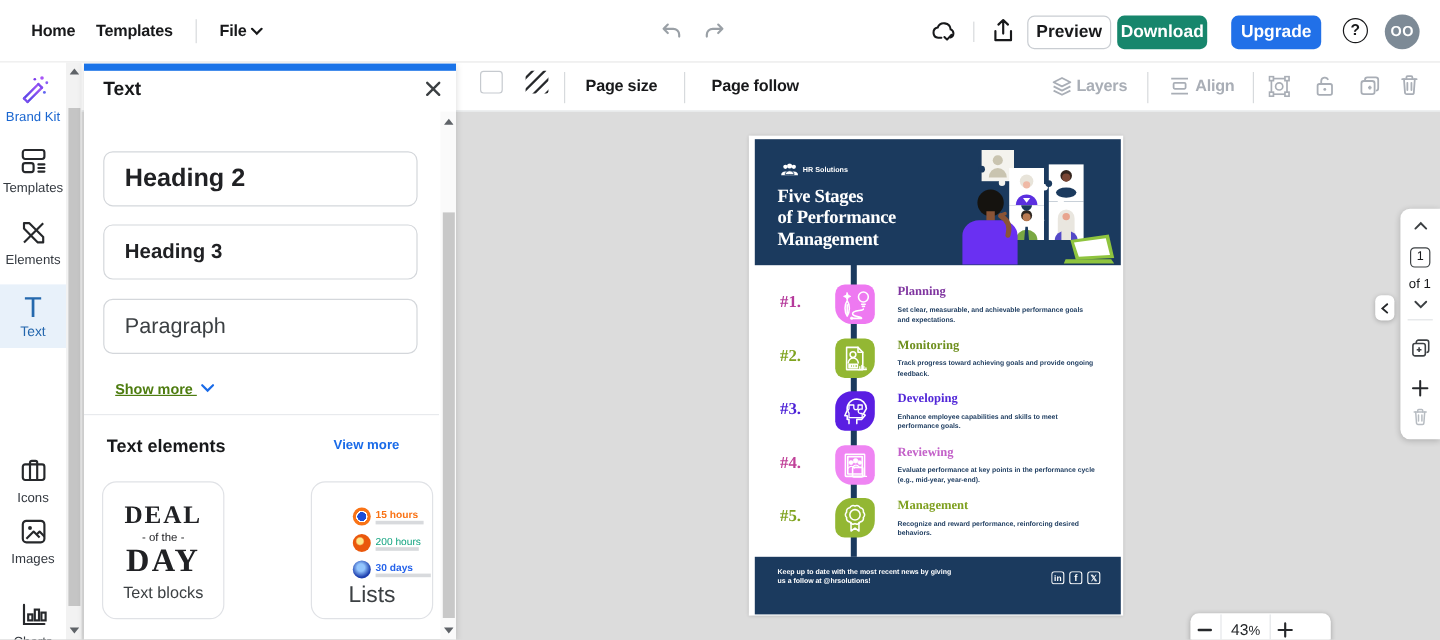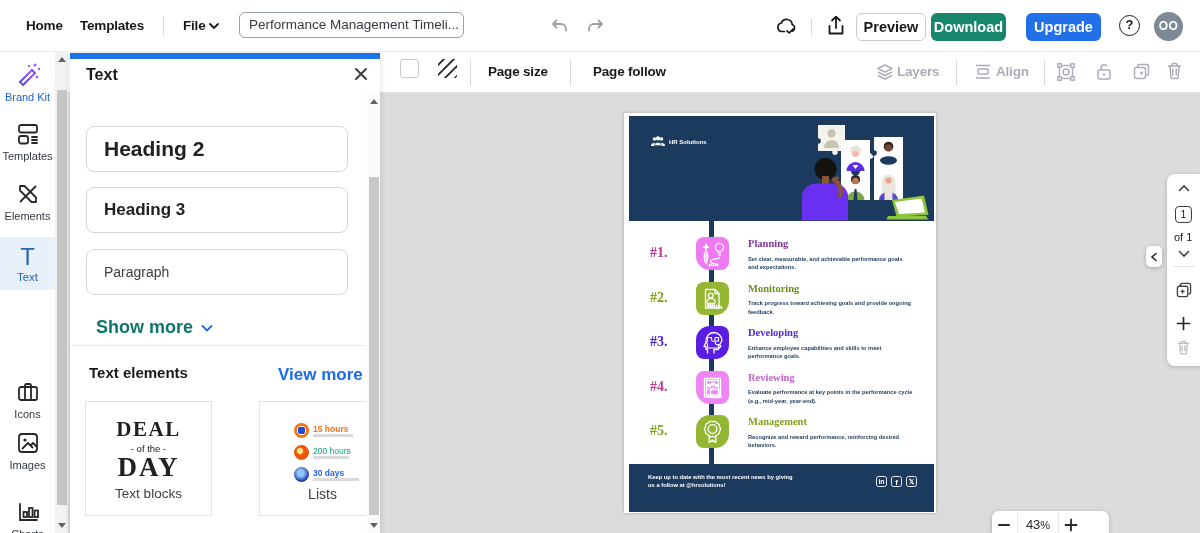--- a/index.html
+++ b/index.html
@@ -40,25 +40,25 @@
 .sb-arrow { position:absolute; left:2.5px; width:8px; height:8px; color:#555; }
 
 
 #panel { position:absolute; left:70px; top:53px; width:310px; height:480px; background:#fff; box-shadow:0 1px 6px rgba(0,0,0,.15); z-index:25; }
 #panel-blue { position:absolute; left:0; top:0; width:310px; height:6px; background:#1a73e8; }
 #panel-title { position:absolute; left:16px; top:13px; font-size:16px; font-weight:700; color:#18191b; }
 #panel-x { position:absolute; left:284px; top:14px; width:14px; height:14px; }
 .hbtn { position:absolute; left:16px; width:262px; height:46px; border:1px solid #d4d7db; border-radius:8px; background:#fff; color:#202124; }
 .hbtn span { position:absolute; left:17px; top:50%; transform:translateY(-50%); white-space:nowrap; }
 #panel-clip { position:absolute; left:0; top:40px; width:296px; height:440px; overflow:hidden; }
-#showmore { position:absolute; left:26px; top:224px; font-size:18px; font-weight:600; color:#0f766e; }
+#showmore { position:absolute; left:26px; top:224px; font-size:12px; font-weight:600; color:#4d7c0f;text-decoration:underline; }
 #pdivider { position:absolute; left:0px; top:252px; width:296px; height:1px; background:#e8eaed; }
 #telab { position:absolute; left:19px; top:271px; font-size:15px; font-weight:700; color:#18191b; }
-#viewmore { position:absolute; left:208px; top:272px; font-size:17px; font-weight:600; color:#1a6be8; }
-.tcard { position:absolute; top:308px; width:127px; height:115px; border:1px solid #e0e2e6; border-radius:0; background:#fff; }
+#viewmore { position:absolute; left:208px; top:272px; font-size:11px; font-weight:600; color:#1a6be8; }
+.tcard { position:absolute; top:308px; width:102px; height:115px; border:1px solid #e0e2e6; border-radius:12px; background:#fff; }
 #panel-scroll { position:absolute; left:297px; top:40px; width:13px; height:440px; background:#fafafa; }
 #panel-thumb { position:absolute; left:1.5px; top:84px; width:10px; height:338px; background:#c8c8c8; }
 
 
 #poster { position:absolute; left:624px; top:113px; width:312px; height:399.5px; background:#fff; box-shadow:0 0 3px rgba(0,0,0,.25); }
 #p-header { position:absolute; left:5px; top:3px; width:305px; height:104.5px; background:#1b3a5e; overflow:hidden; }
 #p-footer { position:absolute; left:5px; top:351px; width:305px; height:47.5px; background:#1b3a5e; }
 #timeline { position:absolute; left:85px; top:107px; width:4.5px; height:244px; background:#1b3a5e; }
 .stage-num { position:absolute; left:26px; width:40px; font-family:"Liberation Serif", serif; font-weight:700; font-size:14px; }
 .stage-icon { position:absolute; left:71.5px; width:33px; height:33px; border-radius:8px 8px 8px 14px; }
@@ -77,21 +77,20 @@
 <div id="canvas"></div>
 
 <div id="topbar" style="border-bottom:1px solid #ededed">
   <div class="navitem" style="left:26px">Home</div>
   <div class="navitem" style="left:80px">Templates</div>
   <div class="vdiv" style="left:163px; top:16px; height:20px"></div>
   <div class="navitem" style="left:183px">File</div>
   <svg class="abs" style="left:208px; top:21px" width="12" height="10" viewBox="0 0 12 10">
       <path d="M2 3 L6 7 L10 3" stroke="#18191b" stroke-width="1.8" fill="none" stroke-linecap="round"></path>
     </svg>
-  <div id="docname">Performance Management Timeli...</div>
 
   <svg class="abs" style="left:550px; top:17px" width="19" height="18" viewBox="0 0 19 18">
       <path d="M6.5 3.5 L3 7 L6.5 10.5 M3 7 H11 a5 5 0 0 1 5 5 v1.5" stroke="#9aa0a6" stroke-width="1.8" fill="none" stroke-linecap="round" stroke-linejoin="round"></path>
     </svg>
   <svg class="abs" style="left:586px; top:17px" width="19" height="18" viewBox="0 0 19 18">
       <path d="M12.5 3.5 L16 7 L12.5 10.5 M16 7 H8 a5 5 0 0 0 -5 5 v1.5" stroke="#9aa0a6" stroke-width="1.8" fill="none" stroke-linecap="round" stroke-linejoin="round"></path>
     </svg>
 
   <svg class="abs" style="left:776px; top:16px" width="22" height="20" viewBox="0 0 22 20">
       <path d="M8.5 15.5 H5.8 A4.3 4.3 0 0 1 5.4 7 A5.6 5.6 0 0 1 16.2 8.5 A3.6 3.6 0 0 1 16 15.3" stroke="#18191b" stroke-width="1.7" fill="none" stroke-linecap="round"></path>
@@ -277,21 +276,21 @@
       <path d="M2 2 L12 12 M12 2 L2 12" stroke="#3c4043" stroke-width="2" fill="none" stroke-linecap="round"></path>
     </svg>
   <div id="panel-clip">
     <div class="hbtn" style="top:33px;">
         <span style="font-size:21px; font-weight:700; color:#202124;">Heading 2</span>
       </div>
     <div class="hbtn" style="top:94px;">
         <span style="font-size:17px; font-weight:700; color:#202124;">Heading 3</span>
       </div>
     <div class="hbtn" style="top:156px;">
-        <span style="font-size:14px; color:#3c4043;">Paragraph</span>
+        <span style="font-size:18px; color:#3c4043;">Paragraph</span>
       </div>
     <div id="showmore">Show more
       <svg width="12" height="9" viewBox="0 0 12 9" style="margin-left:3px">
           <path d="M1.5 2 L6 6.5 L10.5 2" stroke="#1a6be8" stroke-width="1.8" fill="none" stroke-linecap="round"></path>
         </svg>
     </div>
     <div id="pdivider"></div>
     <div id="telab">Text elements</div>
     <div id="viewmore">View more</div>
     <div class="tcard" style="left:15px;">
@@ -303,21 +302,21 @@
     <div class="tcard" style="left:156px;margin-left:33px;">
       <div style="position:absolute; left:34px; top:21px; width:15px; height:15px; border-radius:50%; background:radial-gradient(circle, #1d4ed8 0 34%, #fff 36% 44%, #f97316 46%);"></div>
       <div style="position:absolute; left:53px; top:22px; font-size:8.5px; font-weight:700; color:#f97316;">15 hours</div>
       <div style="position:absolute; left:53px; top:32px; width:40px; height:2.5px; background:#d8dadd;"></div>
       <div style="position:absolute; left:34px; top:43px; width:15px; height:15px; border-radius:50%; background:radial-gradient(circle at 40% 40%, #fde68a 0 20%, #ea580c 30%);"></div>
       <div style="position:absolute; left:53px; top:44px; font-size:8.5px; font-weight:400; color:#10a37f;">200 hours</div>
       <div style="position:absolute; left:53px; top:54px; width:36px; height:2.5px; background:#d8dadd;"></div>
       <div style="position:absolute; left:34px; top:65px; width:15px; height:15px; border-radius:50%; background:radial-gradient(circle at 45% 40%, #93c5fd 0 25%, #1e40af 65%);"></div>
       <div style="position:absolute; left:53px; top:66px; font-size:8.5px; font-weight:700; color:#2563eb;">30 days</div>
       <div style="position:absolute; left:53px; top:76px; width:46px; height:2.5px; background:#d8dadd;"></div>
-      <div style="position:absolute; top:84px; left:0; width:100%; text-align:center; font-size:14px; color:#3c4043;">Lists</div>
+      <div style="position:absolute; top:84px; left:0; width:100%; text-align:center; font-size:19px; color:#3c4043;">Lists</div>
     </div>
   </div>
   <div id="panel-scroll">
     <svg class="sb-arrow" style="left:2.5px; top:5px; position:absolute; width:8px; height:8px;" viewBox="0 0 8 8">
         <path d="M0 6 L4 1 L8 6 Z" fill="#5f6368"></path>
       </svg>
     <div id="panel-thumb"></div>
     <svg class="sb-arrow" style="left:2.5px; top:428px; position:absolute; width:8px; height:8px;" viewBox="0 0 8 8">
         <path d="M0 2 L4 7 L8 2 Z" fill="#5f6368"></path>
       </svg>
@@ -331,20 +330,21 @@
         <g fill="#fff">
           <circle cx="4.5" cy="3" r="1.8"></circle>
           <circle cx="11.5" cy="3" r="1.8"></circle>
           <circle cx="8" cy="2.4" r="2.1"></circle>
           <path d="M1 10 a3.5 3 0 0 1 7 0 Z"></path>
           <path d="M8 10 a3.5 3 0 0 1 7 0 Z"></path>
           <path d="M4.3 9.5 a3.7 3.2 0 0 1 7.4 0 Z" stroke="#1b3a5e" stroke-width="0.7"></path>
         </g>
       </svg>
     <div style="position:absolute; left:40px; top:23px; font-size:6px; font-weight:700; color:#fff;">HR Solutions</div>
+    <div style="position:absolute; left:19px; top:39px; font-family:'Liberation Serif',serif; font-weight:700; font-size:15.5px; letter-spacing:-0.3px; line-height:17.9px; color:#fff;">Five Stages<br>of Performance<br>Management</div>
 
     <svg style="position:absolute; left:160px; top:0" width="145" height="104.5" viewBox="0 0 145 104.5">
 
       <g>
 
         <rect x="29" y="9" width="27" height="26" fill="#f4f3ee"></rect>
         <circle cx="46" cy="36.2" r="2.7" fill="#f4f3ee"></circle>
         <circle cx="42.5" cy="17.5" r="4.2" fill="#c9c4b0"></circle>
         <path d="M35 32 a7.5 8 0 0 1 15 0 Z" fill="#c9c4b0"></path>
         <circle cx="29" cy="25" r="2.8" fill="#1b3a5e"></circle>

